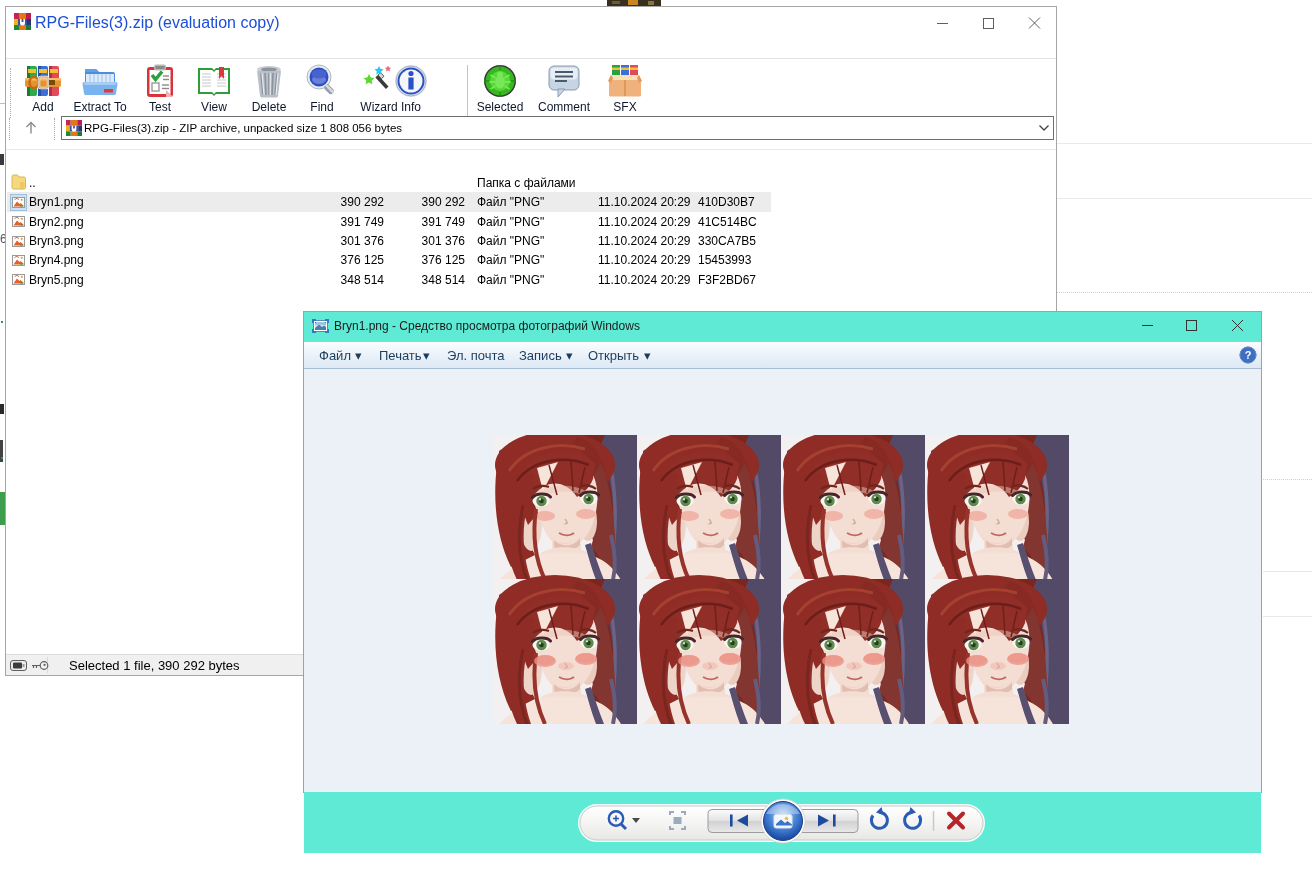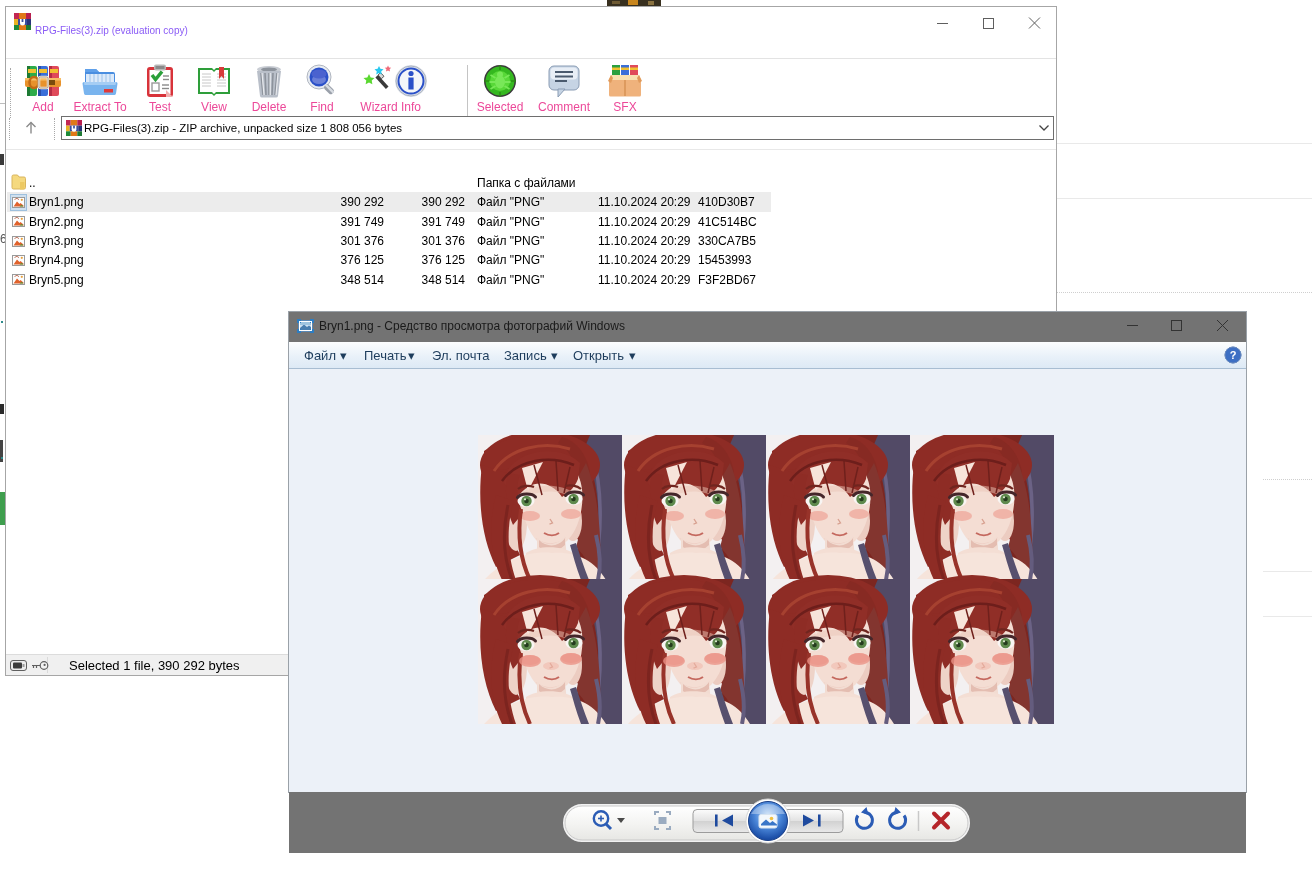--- a/index.html
+++ b/index.html
@@ -5,45 +5,45 @@
   * { margin:0; padding:0; box-sizing:border-box; }
   html,body { width:1312px; height:893px; background:#fff; overflow:hidden;
     font-family:"Liberation Sans", sans-serif; }
   .abs { position:absolute; }
   #stage { position:relative; width:1312px; height:893px; }
   .hline { position:absolute; height:1px; }
   
   #rar { position:absolute; left:5px; top:6px; width:1052px; height:670px;
     background:#fff; border:1px solid #a6a6a6; }
   #rar .titlebar { position:absolute; left:0; top:0; width:100%; height:32px; }
-  #rar .titletext { position:absolute; left:29px; top:18px; font-size:10px; color:#8b5cf6; }
+  #rar .titletext { position:absolute; left:29px; top:7px; font-size:16px; color:#1d4ed8; }
   #rar .menubar { position:absolute; left:0; top:32px; width:100%; height:22px; font-size:12.5px; color:#222; }
   #rar .menubar span { position:absolute; top:3px; }
   #toolbar { position:absolute; left:1px; top:51px; width:1049px; height:66px; }
   .tbtn { position:absolute; top:5px; width:56px; text-align:center; }
   .tbtn svg { width:36px; height:36px; display:block; margin:0 auto; }
-  .tbtn .lbl { font-size:12px; color:#ec4899; margin-top:1px; white-space:nowrap; }
+  .tbtn .lbl { font-size:12px; color:#0f172a; margin-top:1px; white-space:nowrap; }
   .gripper { position:absolute; width:1px; border-left:1px dotted #a8a8a8; }
   
   #addrrow { position:absolute; left:0; top:109px; width:1050px; height:30px;text-decoration:underline; }
   #addrbox { position:absolute; left:55px; top:0px; width:993px; height:24px;
     background:#fff; border:1px solid #6e6e6e; font-size:11.5px; color:#000; }
   
   .hdr { position:absolute; top:0; font-size:12px; color:#404040; }
   .vsep { position:absolute; top:2px; height:16px; width:1px; background:#e2e2e2; }
   
   .frow { position:absolute; left:1px; width:764px; height:20px; font-size:12px; color:#000; }
   .frow .cell { position:absolute; top:3px; white-space:nowrap; }
   .num { text-align:right; }
   
   #rarstatus { position:absolute; left:0; bottom:0; width:100%; height:21px;
     background:#f0f0f0; border-top:1px solid #dcdcdc; font-size:13px; color:#000; }
   
-  #pv { position:absolute; left:288px; top:311px; width:959px; height:543px;
-    background:#737373; border:1px solid #9aa1a8;text-decoration:underline; }
+  #pv { position:absolute; left:303px; top:311px; width:959px; height:543px;
+    background:#5eead4; border:1px solid #9aa1a8;text-decoration:underline; }
   #pv .titletext { position:absolute; left:30px; top:7px; font-size:12px; color:#1a1a1a; }
   #pvmenu { position:absolute; left:0; top:30px; width:957px; height:27px;
     background:linear-gradient(#fcfdfe,#e9f1f9 55%,#dde9f5);
     border-bottom:1px solid #a8bdd2; font-size:13px; color:#1d3c5c; }
   #pvmenu span { position:absolute; top:6px; }
   #pvcanvas { position:absolute; left:0; top:57px; width:957px; height:423px; background:#ecf1f8; }
   #pvphoto { position:absolute; left:189px; top:66px; width:576px; height:289px; }
 </style>
 </head>
 <body>

